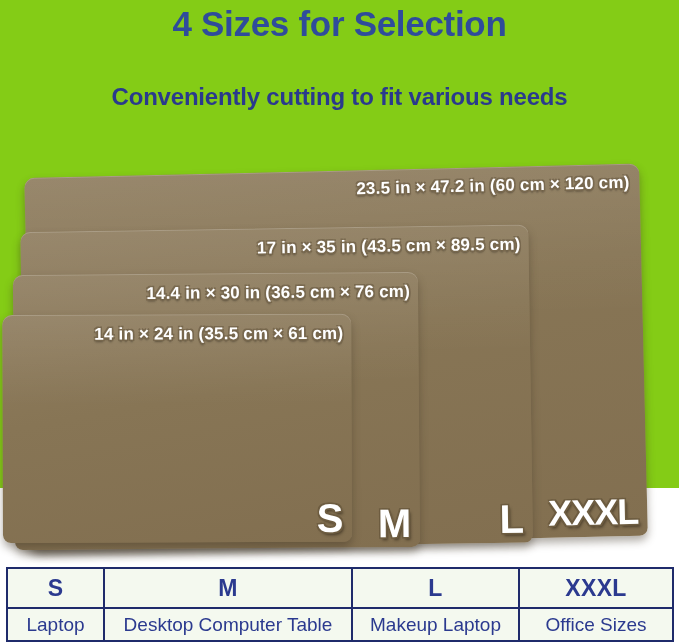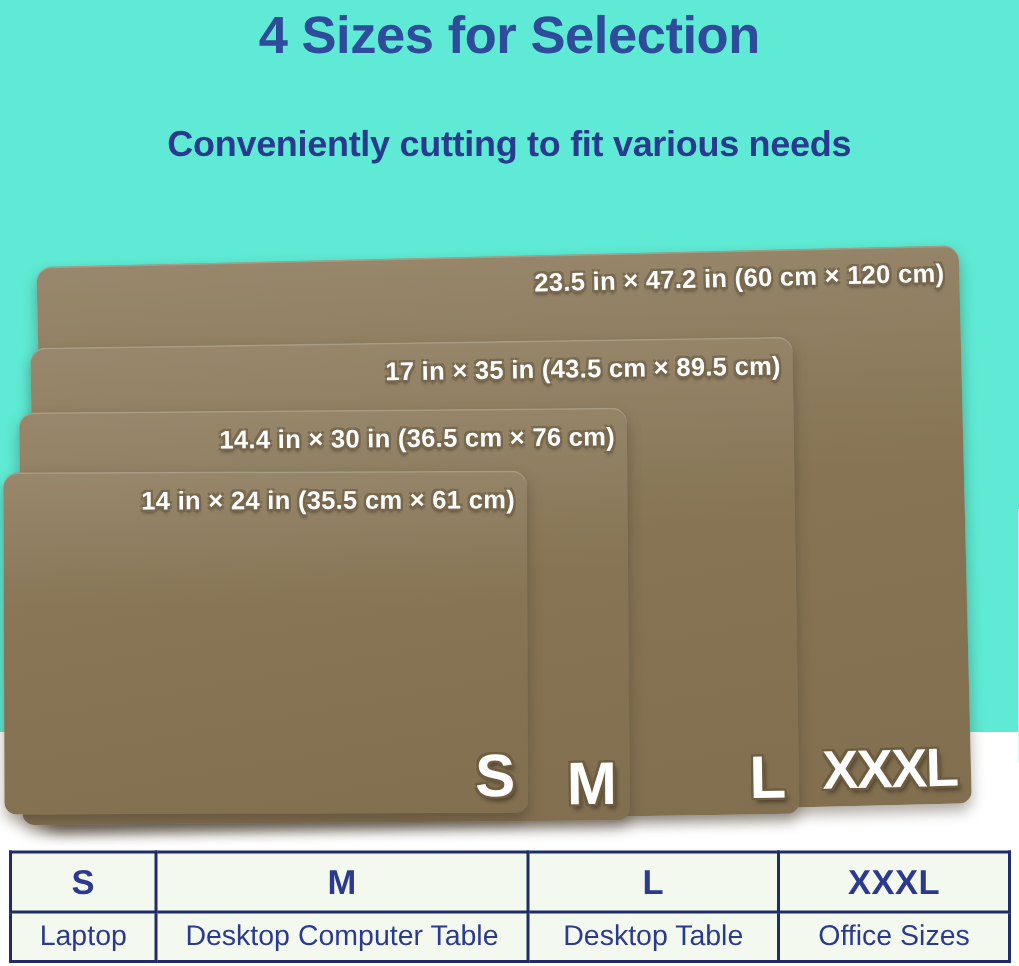--- a/index.html
+++ b/index.html
@@ -9,21 +9,21 @@
     height: 644px;
     background: #ffffff;
     font-family: "Liberation Sans", sans-serif;
     overflow: hidden;
   }
 
   #root {
     position: relative;
     width: 679px;
     height: 488px;
-    background: #5eead4;
+    background: #84cc16;
   }
 
   
   .title {
     position: absolute;
     top: 2px;
     left: 0;
     width: 679px;
     text-align: center;
     font-size: 35px;
@@ -211,19 +211,19 @@
     <tbody>
       <tr class="row-code">
         <td style="width:97px">S</td>
         <td style="width:248px">M</td>
         <td style="width:167px">L</td>
         <td style="width:154px">XXXL</td>
       </tr>
       <tr class="row-use">
         <td>Laptop</td>
         <td>Desktop Computer Table</td>
-        <td>Desktop Table</td>
+        <td>Makeup Laptop</td>
         <td>Office Sizes</td>
       </tr>
     </tbody>
   </table>
 
 </div>
 
 </body></html>

